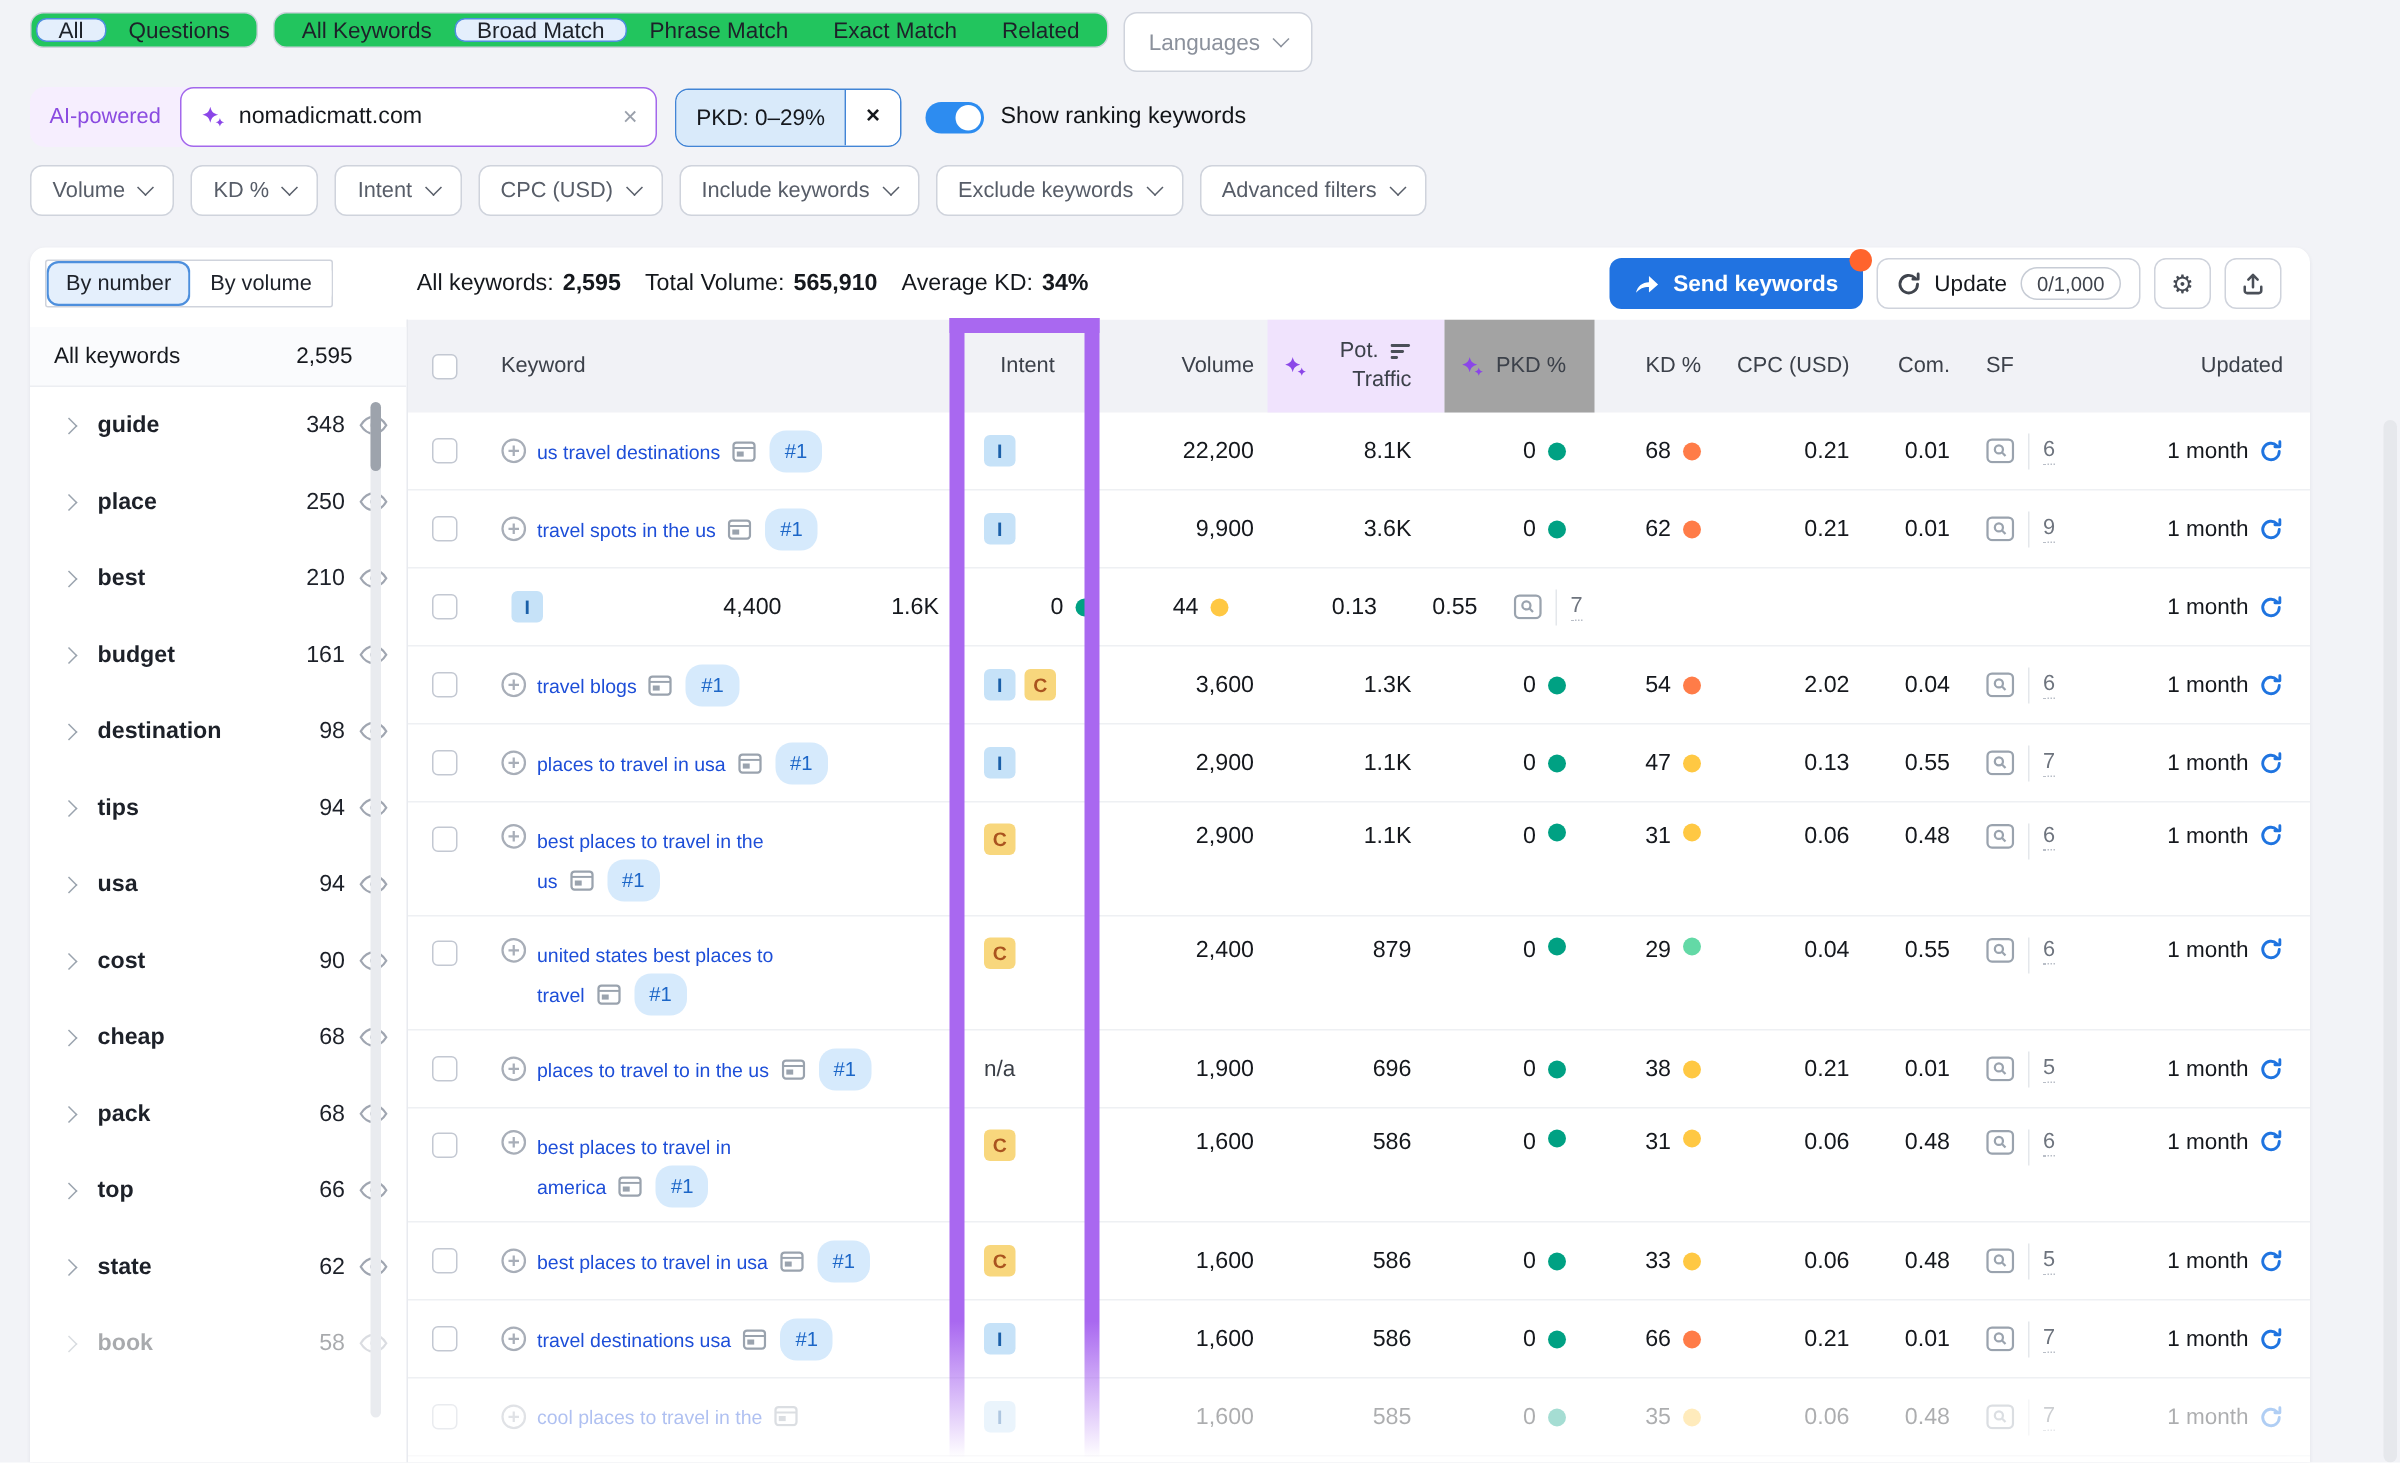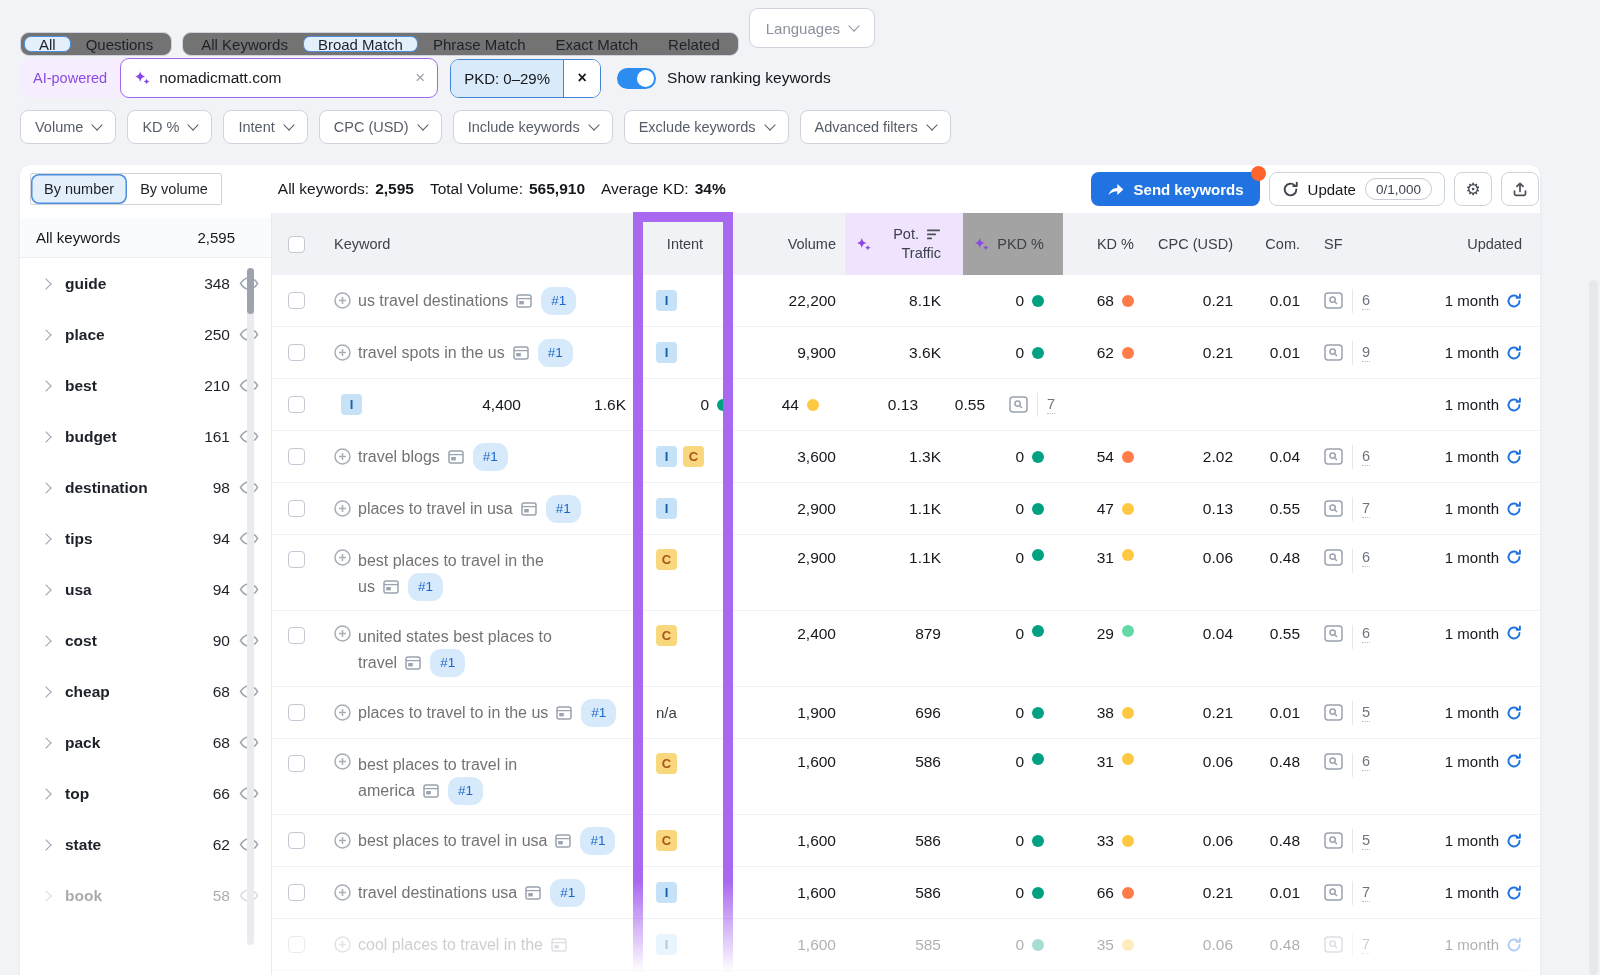--- a/index.html
+++ b/index.html
@@ -1,21 +1,21 @@
 <!DOCTYPE html>
 <html><head>
 <meta charset="utf-8">
 <style>
   * { margin:0; padding:0; box-sizing:border-box; }
   html,body { width:1600px; height:975px; }
   body { font-family:"Liberation Sans", sans-serif; background:#f2f3f7; position:relative; overflow:hidden; color:#1a1d22; }
 
   
   .tabbar { position:absolute; left:20px; top:8px; display:flex; gap:10px; align-items:stretch; }
-  .seg { display:flex; background:#737373; border:1px solid #cfd3dc; border-radius:9px; padding:3px; height:24px; align-items:stretch;margin-top:24px; }
+  .seg { display:flex; background:#22c55e; border:1px solid #cfd3dc; border-radius:9px; padding:3px; height:24px; align-items:stretch; }
   .tab { display:flex; align-items:center; padding:0 14px; font-size:15px; color:#1d2129; background:transparent;
          border:1.5px solid transparent; border-radius:7px; cursor:pointer; white-space:nowrap; position:relative; font-family:inherit;}
   .tab + .tab { border-left-color:transparent; }
   .tab.selected { background:#e4effc; border-color:#4d8fdd; }
   .lang-btn { background:#fff; border:1px solid #cfd3dc; border-radius:9px; height:40px; padding:0 16px;
               display:flex; align-items:center; gap:10px; color:#8b919c; font-size:15px; cursor:pointer; font-family:inherit;}
   .chev { width:8px; height:8px; border-right:1.8px solid currentColor; border-bottom:1.8px solid currentColor;
           transform:rotate(45deg); margin-top:-4px; flex:0 0 auto; }
   .chev-r { width:8px; height:8px; border-right:1.8px solid #9aa3ae; border-bottom:1.8px solid #9aa3ae;
             transform:rotate(-45deg); }
@@ -45,21 +45,21 @@
   .card { position:absolute; left:20px; top:165px; width:1520px; bottom:0; background:#fff;
           border-radius:10px 10px 0 0; box-shadow:0 1px 3px rgba(20,30,50,.07); }
   .toolbar { position:absolute; left:0; top:0; width:100%; height:48px; display:flex; align-items:center; }
   .bybtns { margin-left:10px; display:flex; border:1px solid #cfd3dc; border-radius:2px; height:32px; background:#fff; }
   .bybtn { padding:0 13px; display:flex; align-items:center; font-size:14.5px; color:#1d2129; background:#fff;
            border:none; border-radius:8px; cursor:pointer; font-family:inherit;}
   .bybtn.selected { background:#e4effc; box-shadow:inset 0 0 0 1.5px #4d8fdd; }
   .stats { margin-left:56px; display:flex; gap:16px; font-size:15.5px; color:#15181d; }
   .stat { display:flex; gap:6px; align-items:center; }
   .stat b { font-weight:700; }
-  .toolbar-right { margin-left:auto; display:flex; align-items:center; gap:9px; margin-right:1px; }
+  .toolbar-right { margin-left:auto; display:flex; align-items:center; gap:9px; margin-right:19px; }
   .send-btn { position:relative; background:#2173e1; color:#fff; font-weight:700; font-size:15px; height:34px;
               border:none; border-radius:8px; padding:0 16px; display:flex; gap:9px; align-items:center; cursor:pointer; font-family:inherit;}
   .send-badge { position:absolute; top:-6px; right:-6px; width:15px; height:15px; border-radius:50%; background:#ff642d; }
   .update-btn { height:34px; border:1px solid #cfd3dc; border-radius:8px; display:flex; align-items:center; gap:9px;
                 padding:0 12px; font-size:15px; color:#15181d; background:#fff; cursor:pointer; font-family:inherit;}
   .count-pill { border:1px solid #c7ccd5; border-radius:12px; padding:2.5px 10px; font-size:13.5px; color:#3f444d; }
   .icon-btn { width:38px; height:34px; border:1px solid #cfd3dc; border-radius:8px; display:flex; align-items:center;
               justify-content:center; background:#fff; color:#454a53; font-size:17px; cursor:pointer; }
 
   
@@ -100,21 +100,21 @@
   .pot-l1 { display:flex; align-items:center; gap:8px; }
   .pkd-h { background:#a3a3a3; justify-content:flex-end; gap:7px; }
   .checkbox { width:17px; height:17px; border:1.5px solid #c3c8d2; border-radius:4px; background:#fff; cursor:pointer; }
 
   .trow { display:flex; border-bottom:1px solid #eef0f3; min-height:52px; align-items:center; }
   .trow.tall { min-height:76px; align-items:flex-start; }
   .trow.tall .cell { padding-top:14px; align-items:flex-start; }
   .trow.tall .c-check { padding-top:16px; }
   .trow.faded { opacity:.35; }
   .kw-wrap { display:inline; line-height:24px; }
-  .kw-link { color:#737373; font-size:16px; text-decoration:none; cursor:pointer; }
+  .kw-link { color:#1d4ed8; font-size:13px; text-decoration:none; cursor:pointer; }
   .serp-icon { vertical-align:-2px; margin-left:8px; cursor:pointer; }
   .pos-badge { display:inline-block; background:#d6eafc; color:#1c66c7; font-size:13.5px; border-radius:11px;
                padding:2px 10px; margin-left:9px; vertical-align:1px; cursor:pointer; }
   .intent-badge { width:21px; height:21px; border-radius:4px; display:flex; align-items:center; justify-content:center;
                   font-size:13px; font-weight:700; }
   .intent-i { background:#c6e2f8; color:#1a5fa8; }
   .intent-c { background:#f8d77d; color:#aa541f; }
   .intent-na { font-size:15px; color:#3a3f47; }
   .dot { width:12px; height:12px; border-radius:50%; margin-left:8px; flex:0 0 auto; }
   .dot-teal { background:#00a183; }

